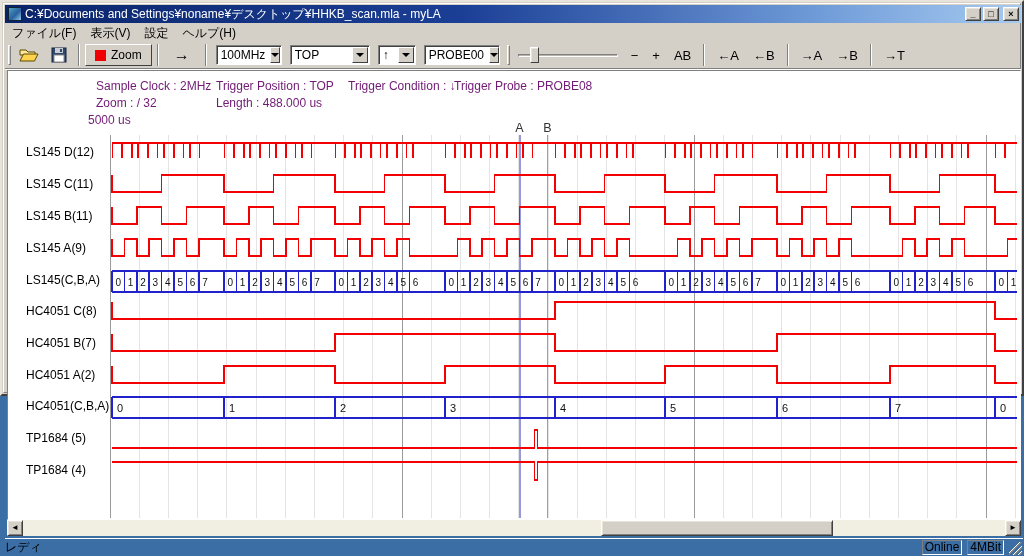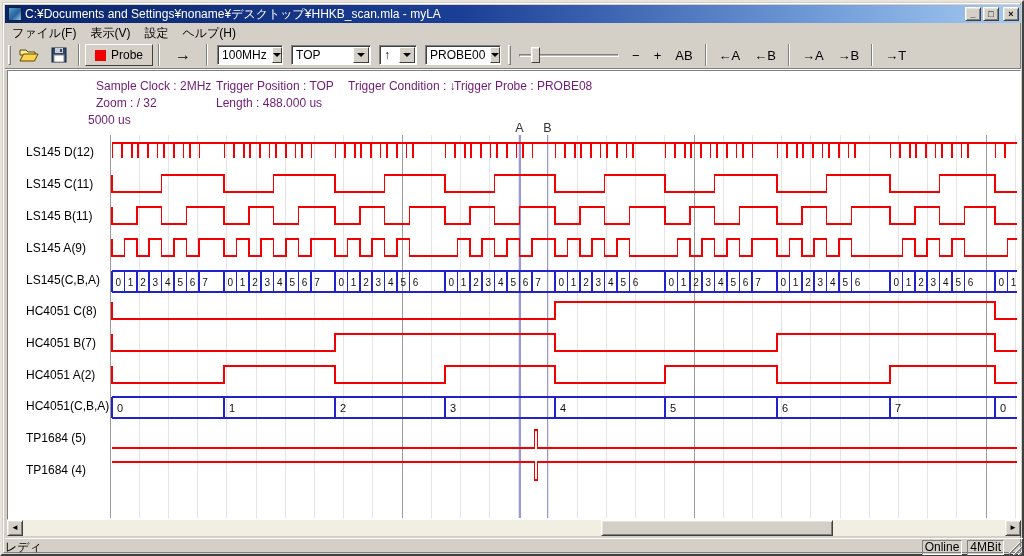--- a/index.html
+++ b/index.html
@@ -1,18 +1,18 @@
 <!DOCTYPE html>
 <html><head>
 <meta charset="utf-8">
 <style>
   html,body{margin:0;padding:0;width:1024px;height:556px;overflow:hidden;
     font-family:"Liberation Sans","DejaVu Sans",sans-serif;background:#3a6ea5;}
   *{box-sizing:border-box;}
-  .window{position:absolute;left:0;top:0;width:1024px;height:556px;background:#d4d0c8;
+  .window{position:absolute;left:0;top:0;width:1024px;height:396px;background:#d4d0c8;
     border:2px solid;border-color:#e8e4dc #404040 #404040 #e8e4dc;}
   .window-inner{position:absolute;left:1px;top:1px;right:1px;bottom:1px;
     border:1px solid;border-color:#fff #808080 #808080 #fff;}
   
   .titlebar{position:absolute;left:3px;top:3px;width:1016px;height:18px;
     background:linear-gradient(to right,#0a246a 0%,#1b3f96 45%,#6f9bd8 80%,#a6caf0 100%);
     display:flex;align-items:center;padding:0 2px;}
   .app-icon{width:14px;height:14px;margin:0 3px 0 1px;flex:0 0 auto;
     background:linear-gradient(135deg,#4da3c8 0%,#2b5f9e 55%,#8bd0e8 100%);
     border:1px solid #123;}
@@ -109,21 +109,21 @@
       <svg width="16" height="16" viewBox="0 0 16 16">
         <rect x="1" y="1" width="14" height="14" fill="#30486a" stroke="#102040"></rect>
         <rect x="4" y="1" width="8" height="5" fill="#c8ccd4"></rect>
         <rect x="9" y="2" width="2" height="3" fill="#30486a"></rect>
         <rect x="3" y="8" width="10" height="7" fill="#fff" stroke="#888"></rect>
       </svg>
     </button>
     <div class="sep"></div>
     <button class="stop-btn">
       <span class="stop-square"></span>
-      <span>Probe</span>
+      <span>Zoom</span>
     </button>
     <div class="sep"></div>
     <button class="arrow-btn">→</button>
     <div class="sep"></div>
     <div class="combo" style="width:66px">
       <span class="combo-val">100MHz</span>
       <span class="combo-btn"></span>
     </div>
     <div class="combo" style="width:80px">
       <span class="combo-val">TOP</span>

